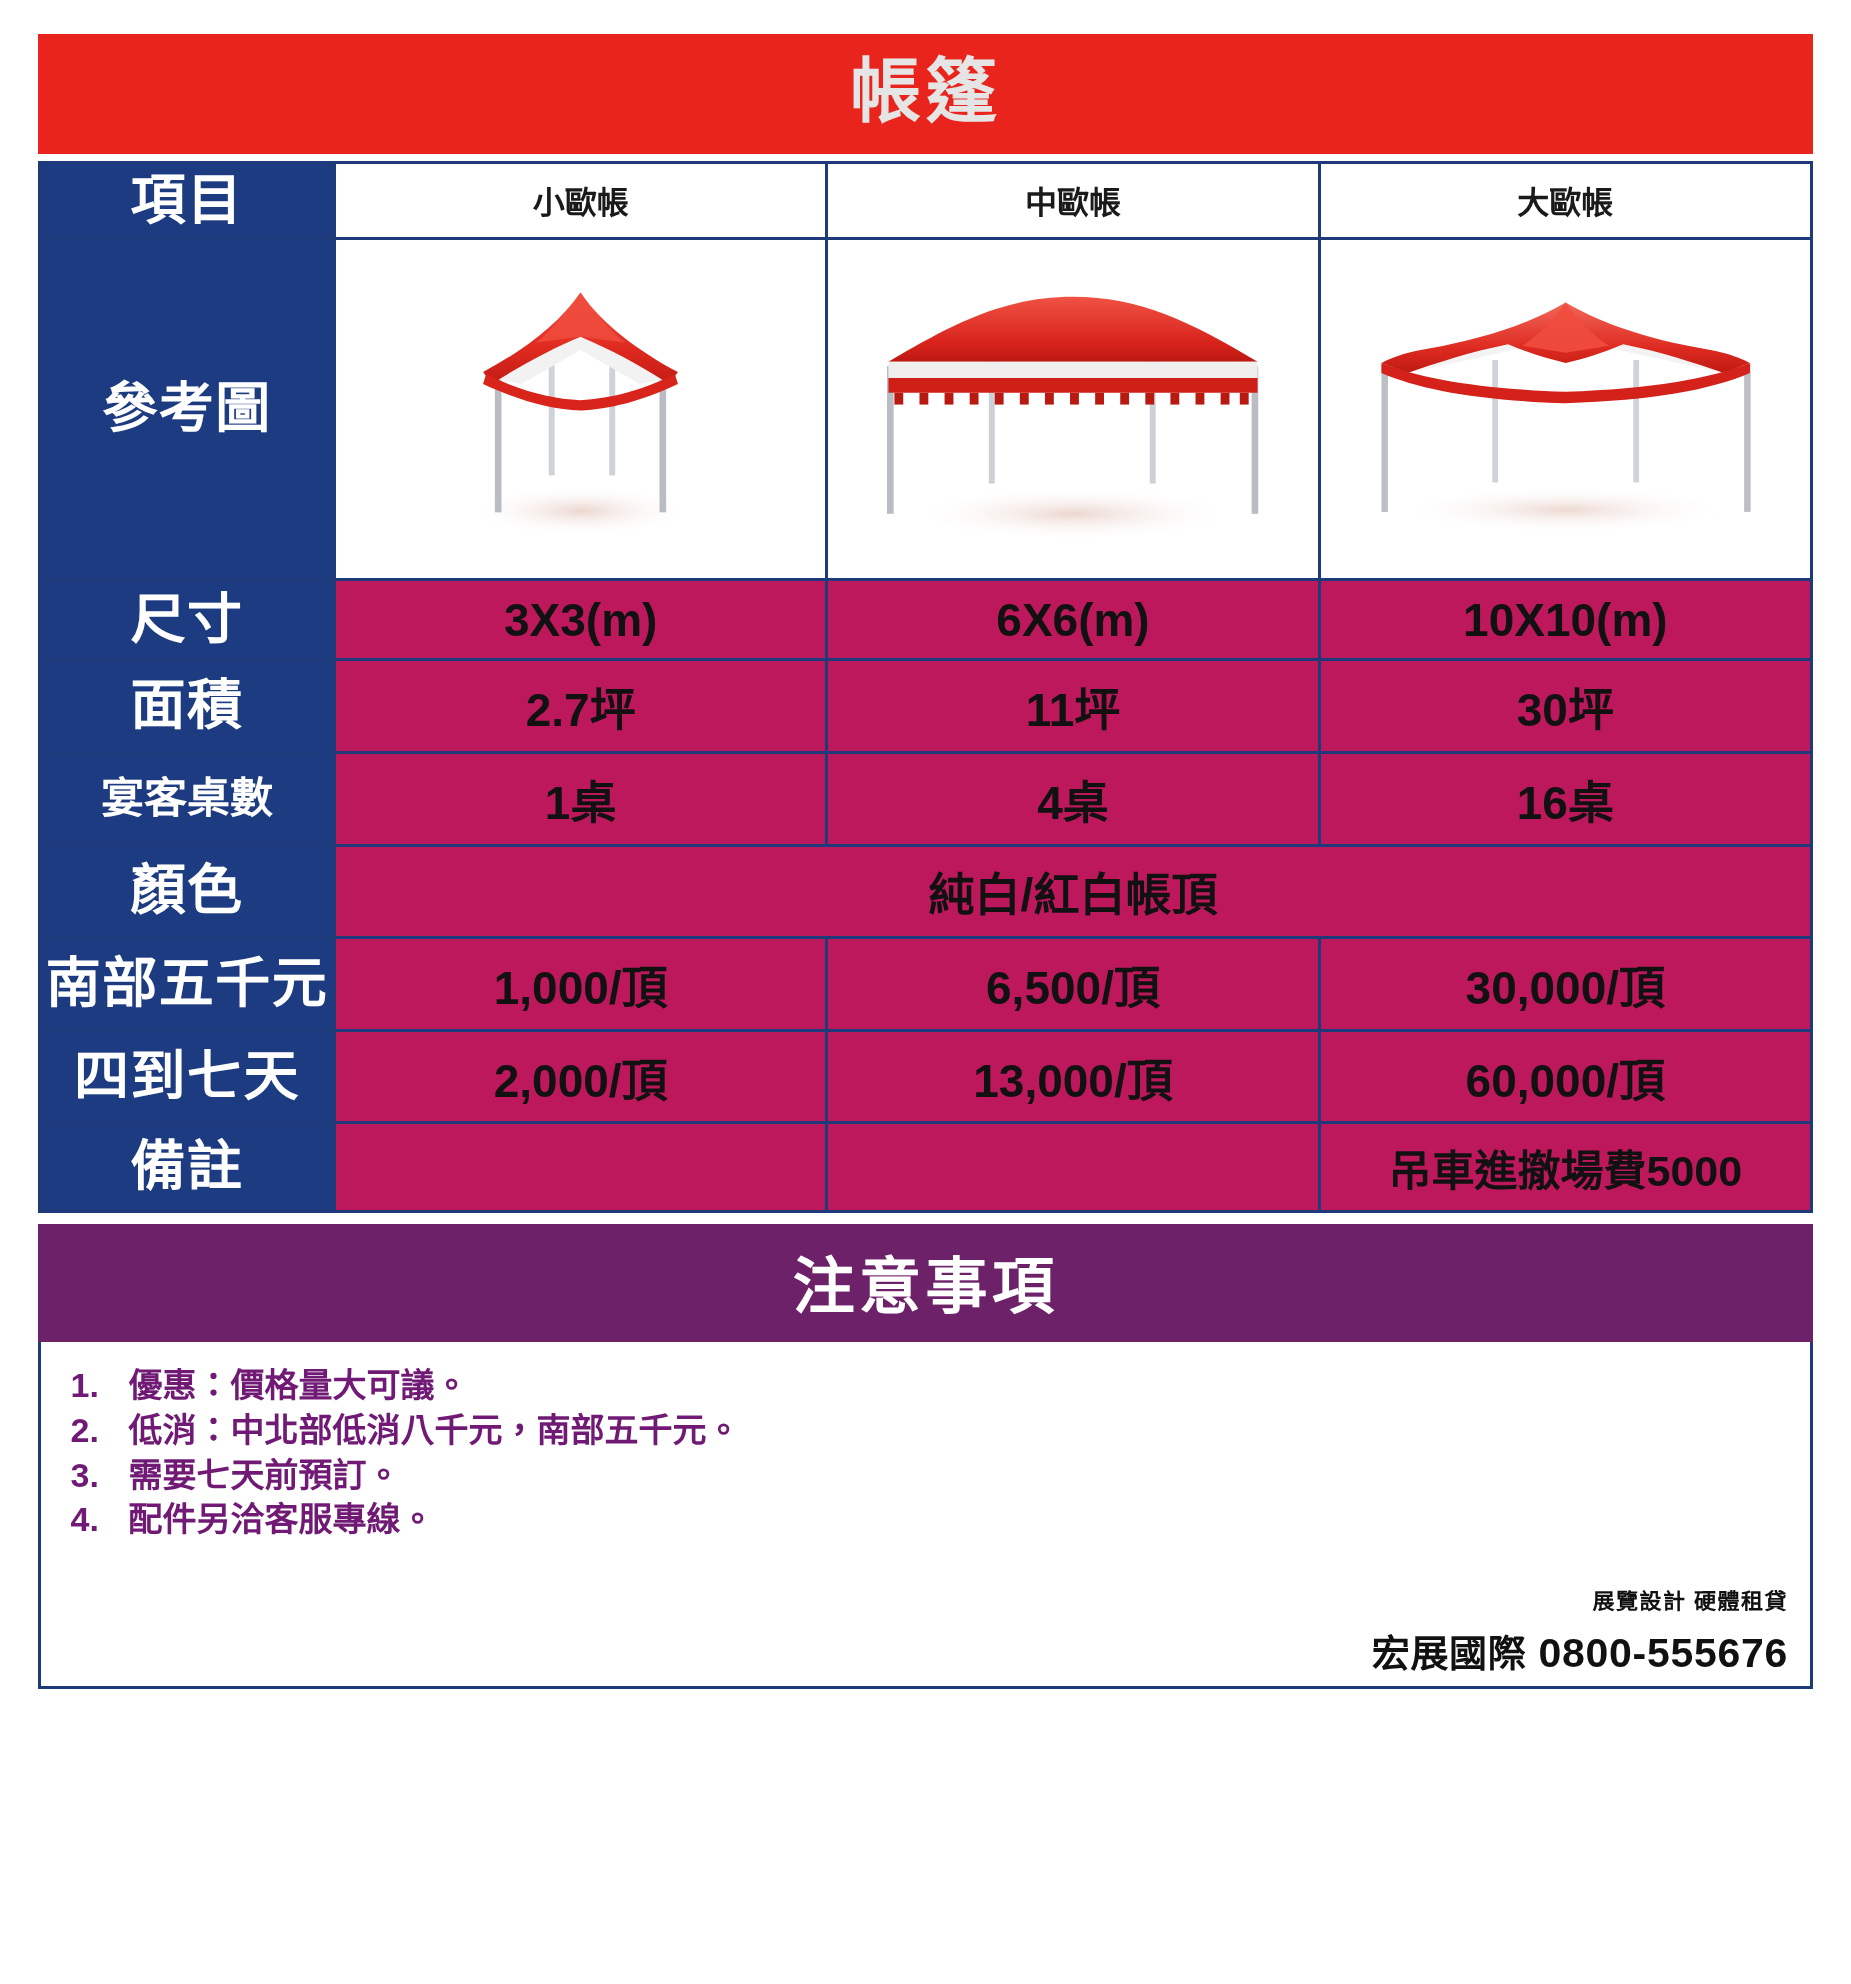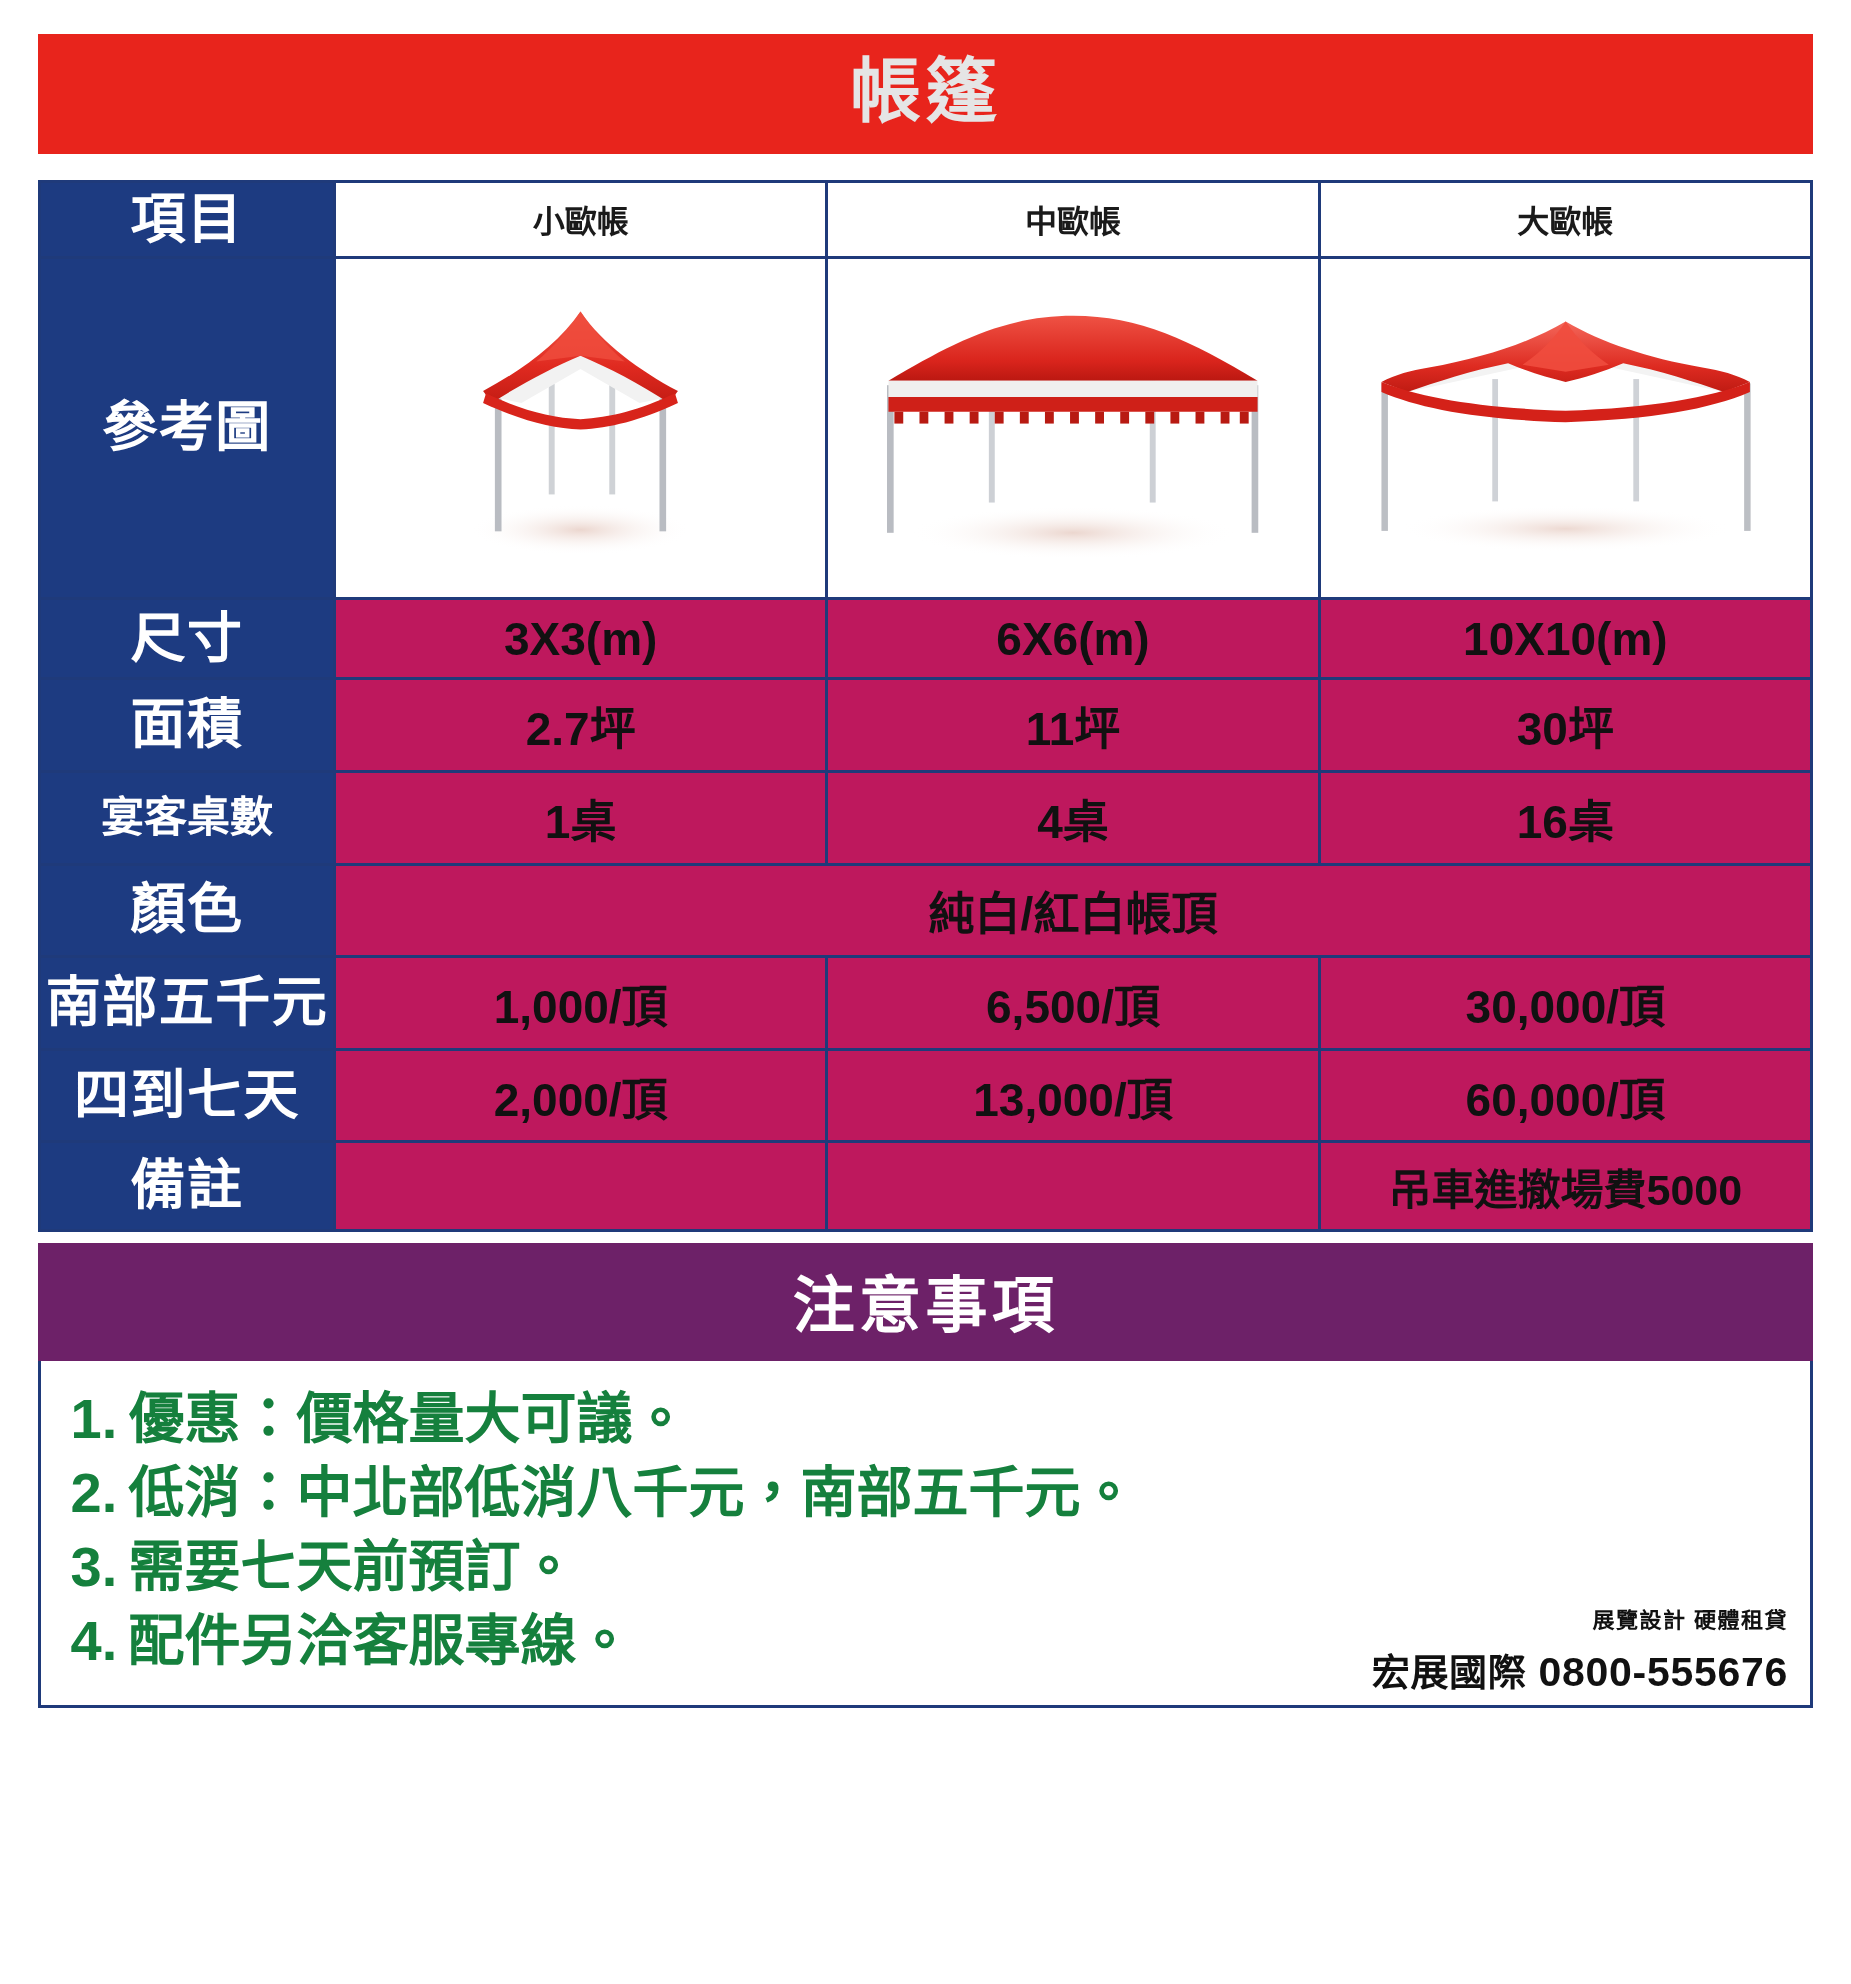--- a/index.html
+++ b/index.html
@@ -34,21 +34,21 @@
     line-height: 1.2;
     padding: 13.3px 0 17.7px 0;
     border: 2.2px solid #e8241c;
   }
 
   
   table.spec {
     width: 100%;
     border-collapse: collapse;
     table-layout: fixed;
-    margin-top: 26px;
+    margin-top: 7px;
   }
   table.spec td, table.spec th {
     border: 3px solid #1f3a7a;
     text-align: center;
     vertical-align: middle;
   }
   .rowhead {
     background: #1d3b81;
     color: #ffffff;
     font-weight: bold;
@@ -119,24 +119,24 @@
     box-sizing: border-box;
     position: relative;
     background: #ffffff;
   }
   .notice-list {
     margin: 0;
     padding: 0;
     list-style: none;
   }
   .notice-list li {
-    font-size: 56px;
+    font-size: 34px;
     font-weight: bold;
     line-height: 1.32;
-    color: #15803d;
+    color: #701a75;
     white-space: nowrap;
   }
   .notice-list li .num {
     display: inline-block;
     width: 58px;
   }
 
   .footer {
     position: absolute;
     right: 22px;

